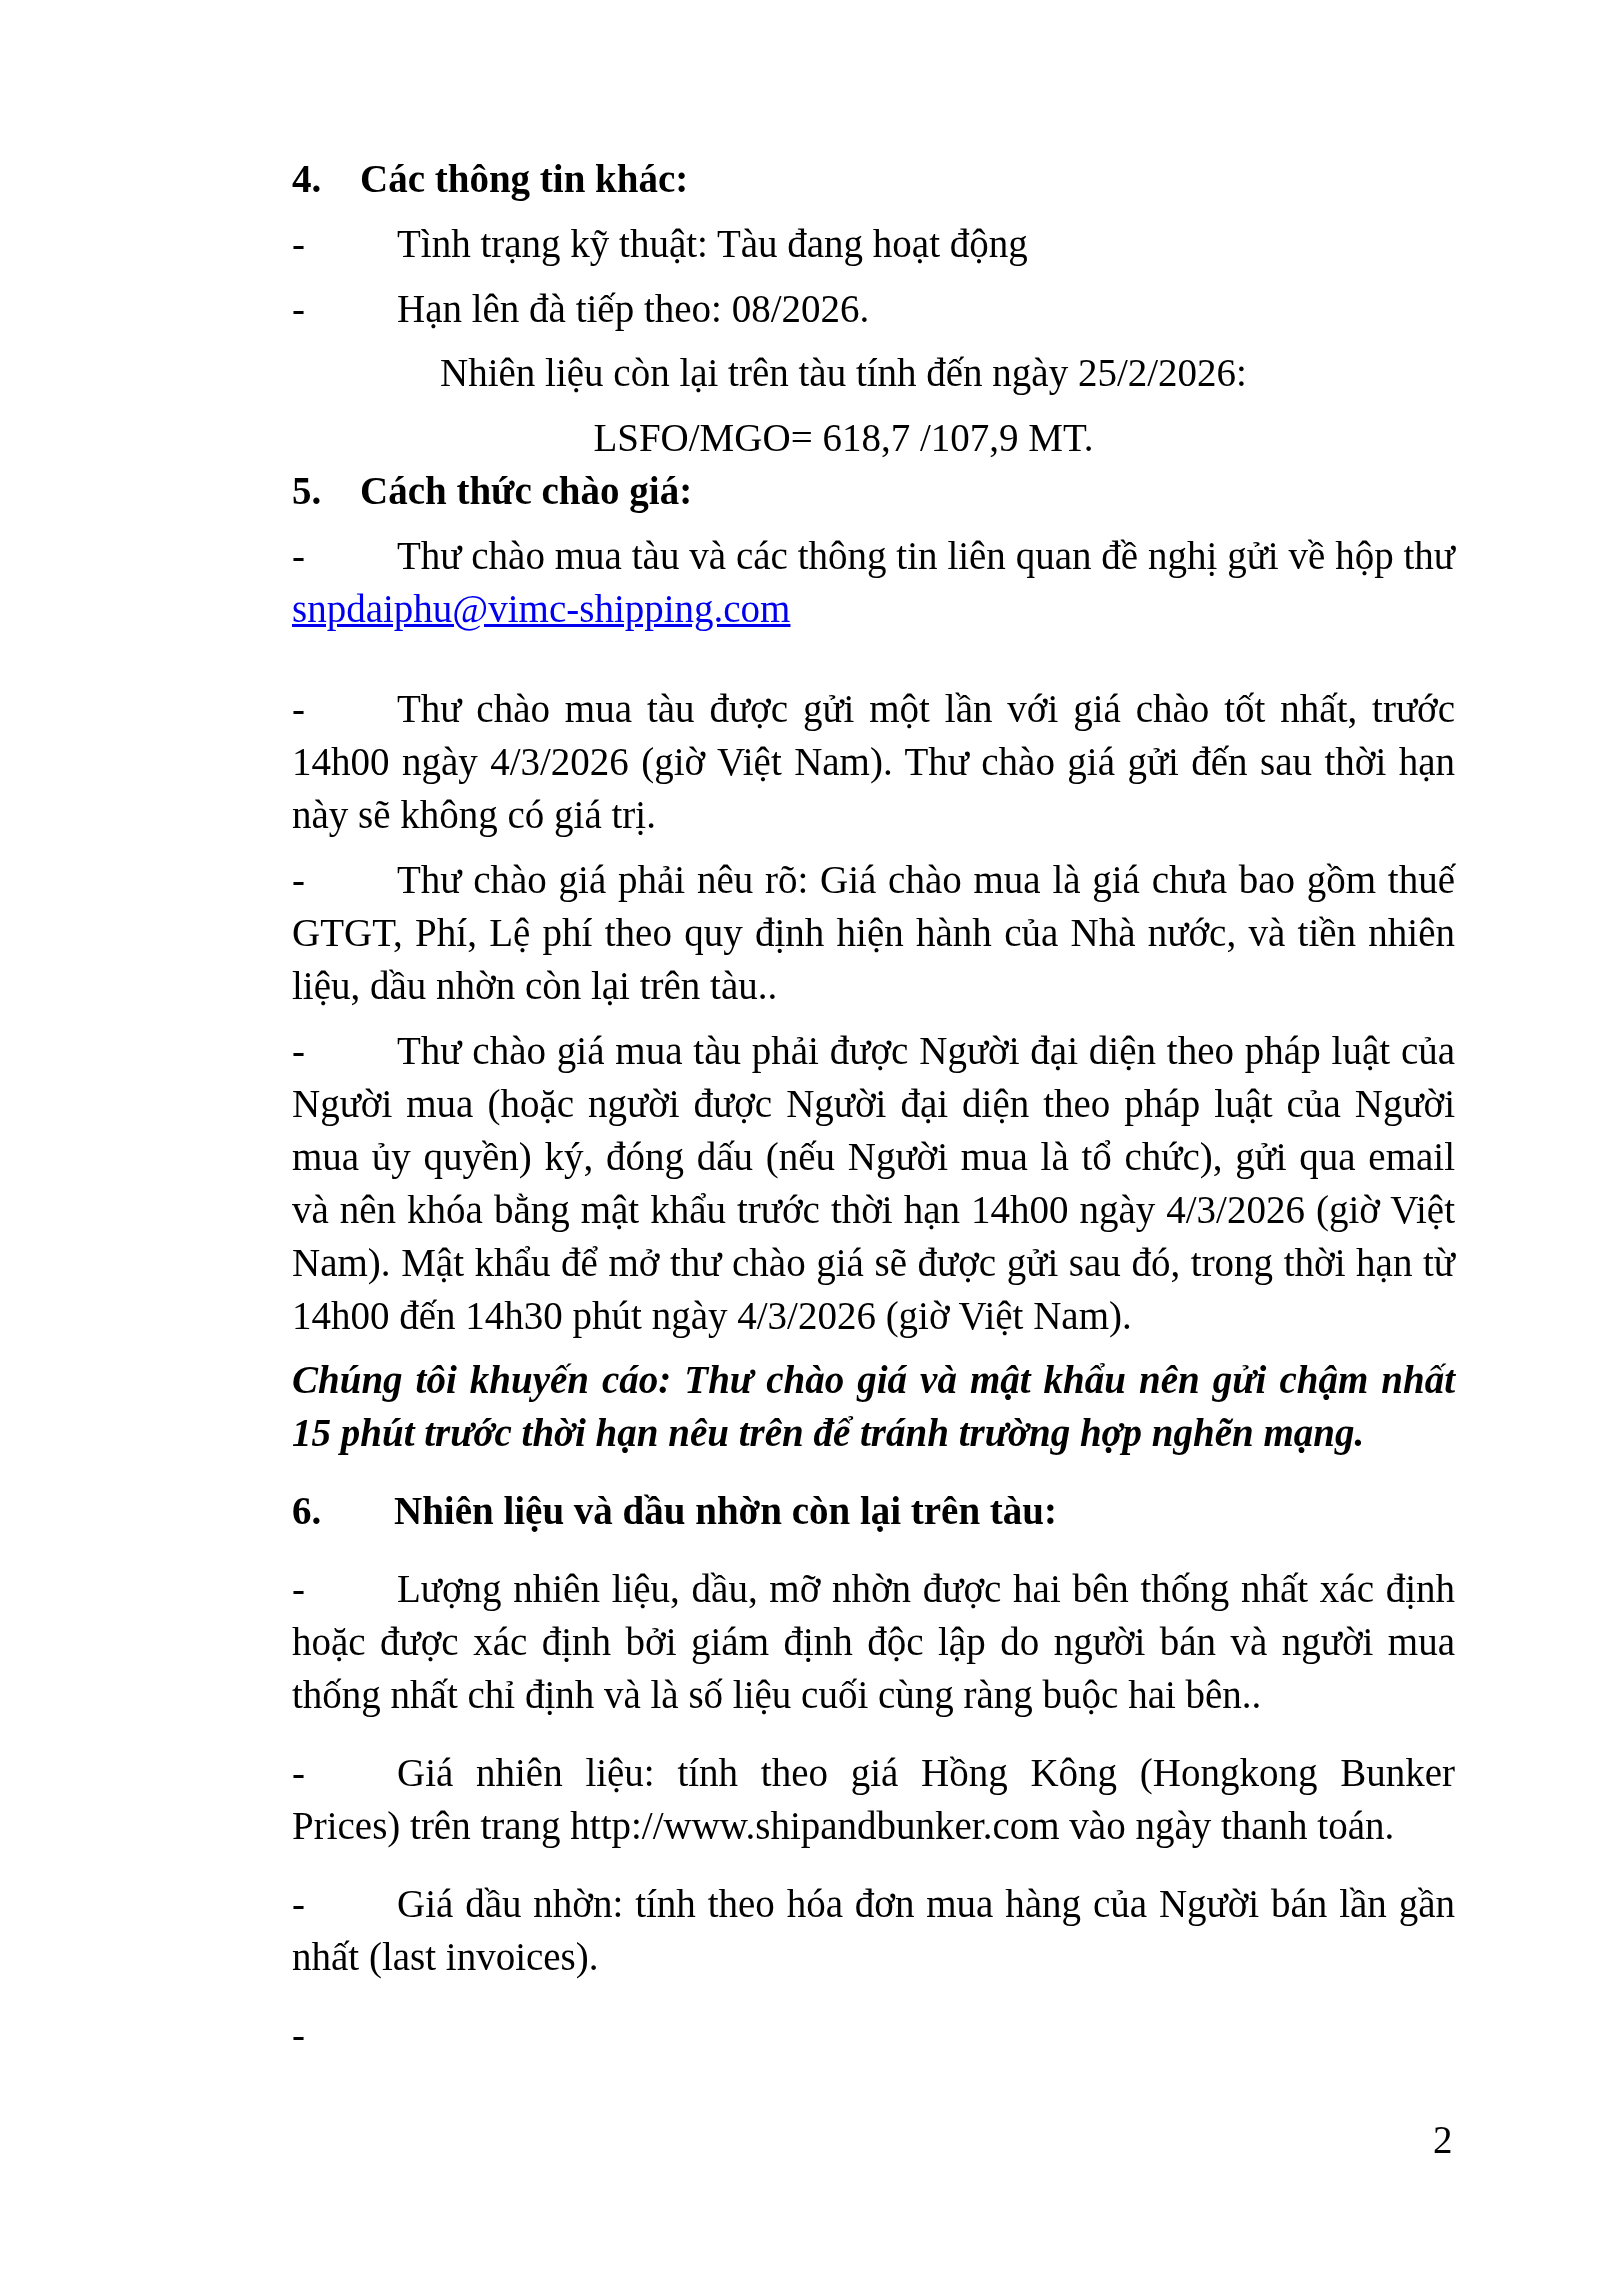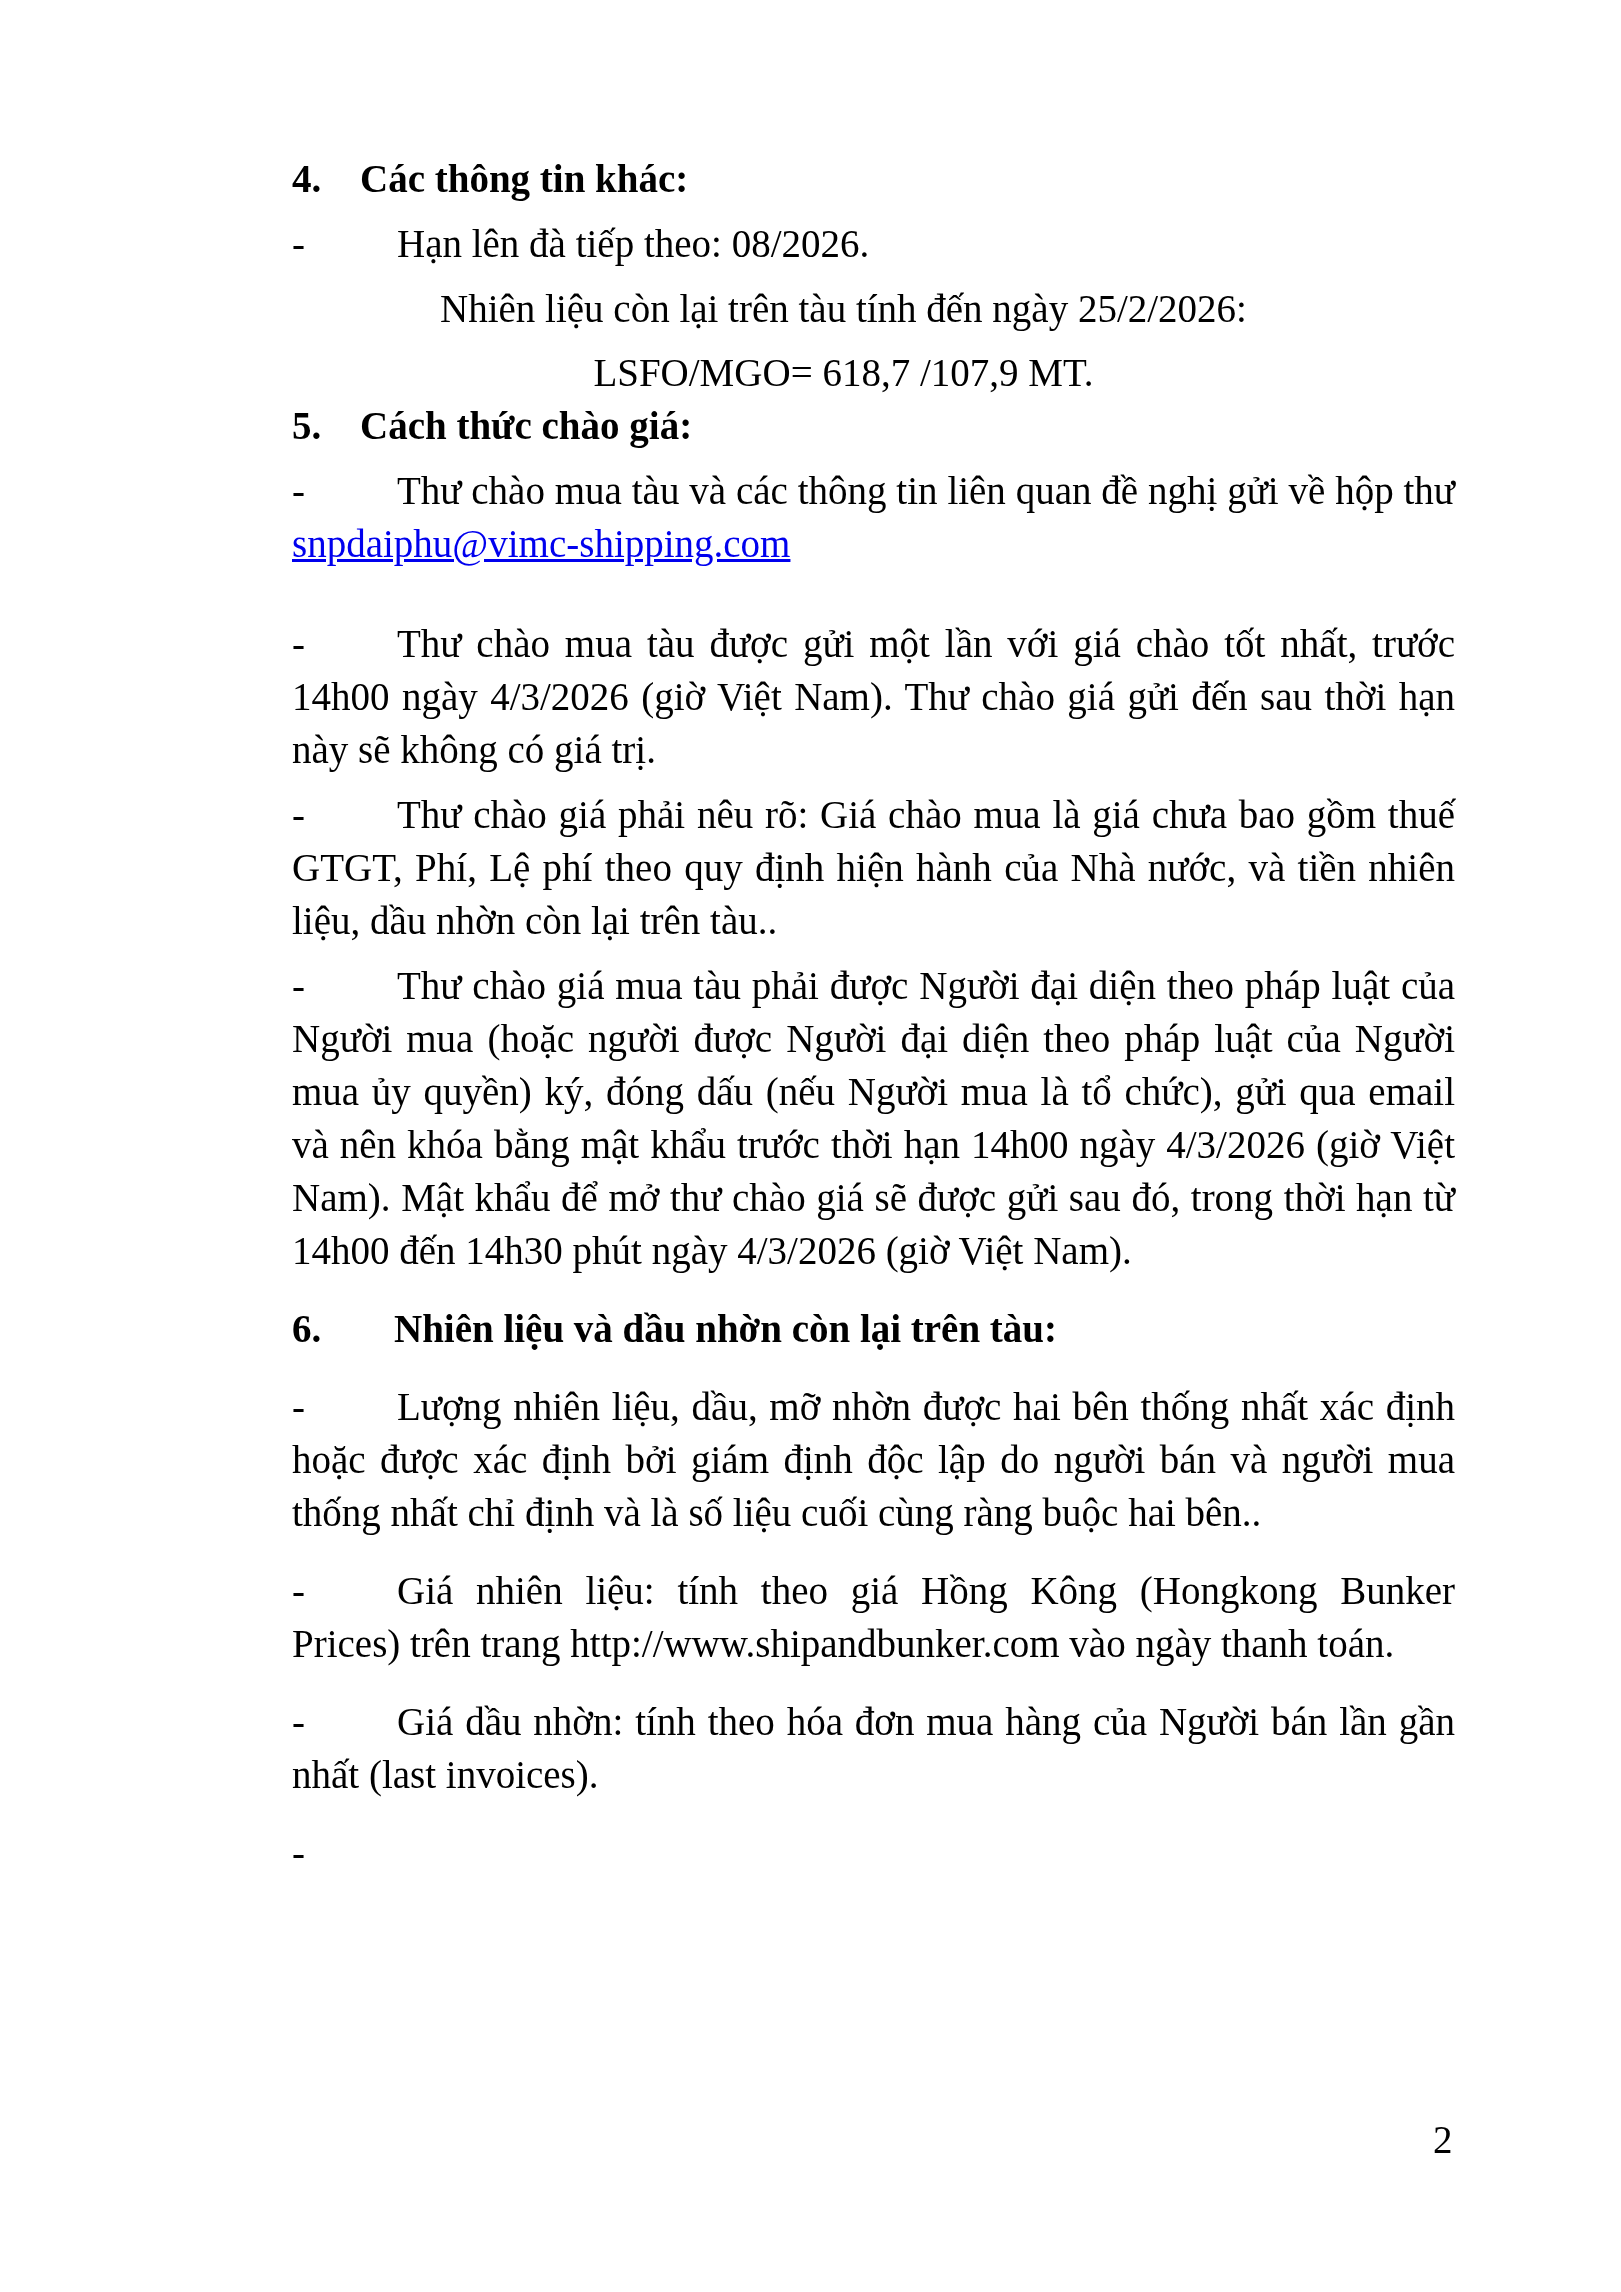--- a/index.html
+++ b/index.html
@@ -33,30 +33,32 @@
     position:absolute;left:1433px;top:2113px;
     font-size:39px;line-height:53px;
   }
 </style>
 </head>
 <body>
 
 <div class="doc">
     <section class="sec sec0">
       <p class="para heading"><span class="tab num">4.</span><span>Các thông tin khác:</span></p>
+      <p class="para bullet"><span class="tab dash">-</span><span>Tình trạng kỹ thuật: Tàu đang hoạt động</span></p>
       <p class="para bullet"><span class="tab dash">-</span><span>Hạn lên đà tiếp theo: 08/2026.</span></p>
       <p class="para plain"><span>Nhiên liệu còn lại trên tàu tính đến ngày 25/2/2026:</span></p>
       <p class="para plain"><span>LSFO/MGO= 618,7 /107,9 MT.</span></p>
     </section>
     <section class="sec sec1">
       <p class="para heading"><span class="tab num">5.</span><span>Cách thức chào giá:</span></p>
       <p class="para bullet has-link"><span class="tab dash">-</span><span>Thư chào mua tàu và các thông tin liên quan đề nghị gửi về hộp thư</span> <a class="email">snpdaiphu@vimc-shipping.com</a></p>
       <p class="para bullet"><span class="tab dash">-</span><span>Thư chào mua tàu được gửi một lần với giá chào tốt nhất, trước 14h00 ngày 4/3/2026 (giờ Việt Nam). Thư chào giá gửi đến sau thời hạn này sẽ không có giá trị.</span></p>
       <p class="para bullet"><span class="tab dash">-</span><span>Thư chào giá phải nêu rõ: Giá chào mua là giá chưa bao gồm thuế GTGT, Phí, Lệ phí theo quy định hiện hành của Nhà nước, và tiền nhiên liệu, dầu nhờn còn lại trên tàu..</span></p>
       <p class="para bullet"><span class="tab dash">-</span><span>Thư chào giá mua tàu phải được Người đại diện theo pháp luật của Người mua (hoặc người được Người đại diện theo pháp luật của Người mua ủy quyền) ký, đóng dấu (nếu Người mua là tổ chức), gửi qua email và nên khóa bằng mật khẩu trước thời hạn 14h00 ngày 4/3/2026 (giờ Việt Nam). Mật khẩu để mở thư chào giá sẽ được gửi sau đó, trong thời hạn từ 14h00 đến 14h30 phút ngày 4/3/2026 (giờ Việt Nam).</span></p>
+      <p class="para advisory"><span>Chúng tôi khuyến cáo: Thư chào giá và mật khẩu nên gửi chậm nhất 15 phút trước thời hạn nêu trên để tránh trường hợp nghẽn mạng.</span></p>
     </section>
     <section class="sec sec2">
       <p class="para heading"><span class="tab num wide">6.</span><span>Nhiên liệu và dầu nhờn còn lại trên tàu:</span></p>
       <p class="para bullet"><span class="tab dash">-</span><span>Lượng nhiên liệu, dầu, mỡ nhờn được hai bên thống nhất xác định hoặc được xác định bởi giám định độc lập do người bán và người mua thống nhất chỉ định và là số liệu cuối cùng ràng buộc hai bên..</span></p>
       <p class="para bullet"><span class="tab dash">-</span><span>Giá nhiên liệu: tính theo giá Hồng Kông (Hongkong Bunker Prices) trên trang http://www.shipandbunker.com vào ngày thanh toán.</span></p>
       <p class="para bullet"><span class="tab dash">-</span><span>Giá dầu nhờn: tính theo hóa đơn mua hàng của Người bán lần gần nhất (last invoices).</span></p>
       <p class="para bullet"><span class="tab dash">-</span><span></span></p>
     </section>
   </div>
 

